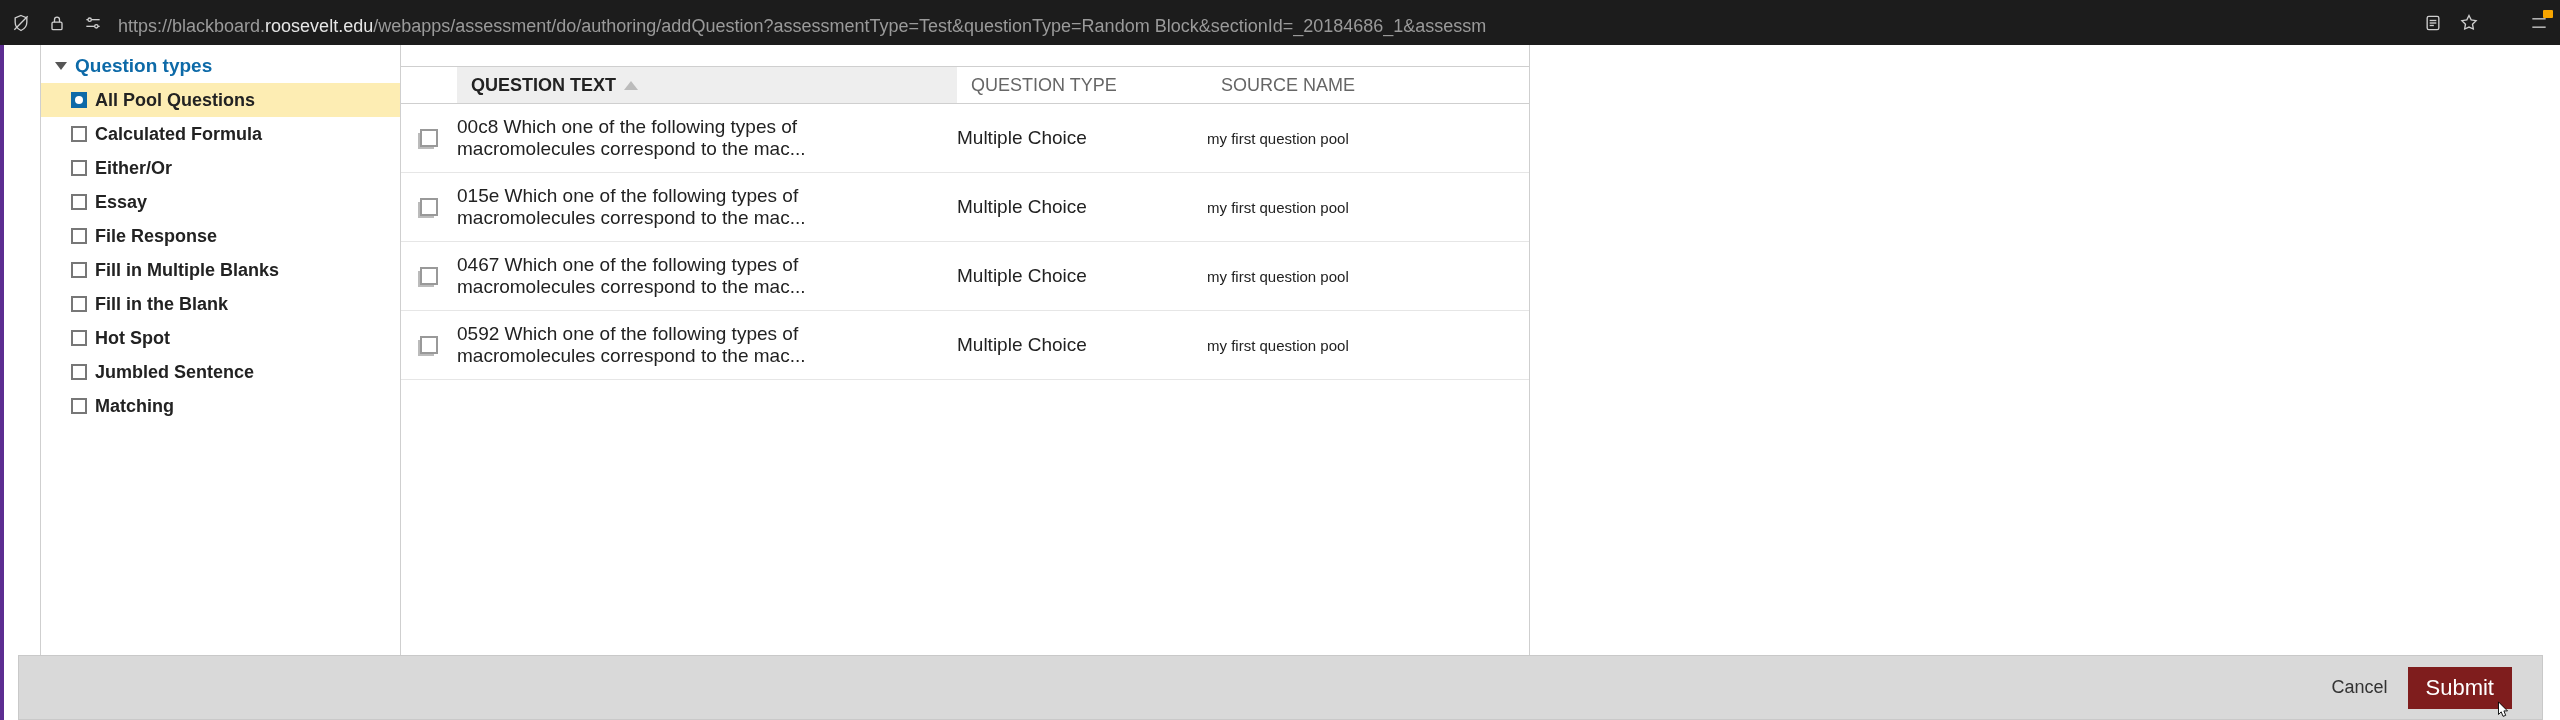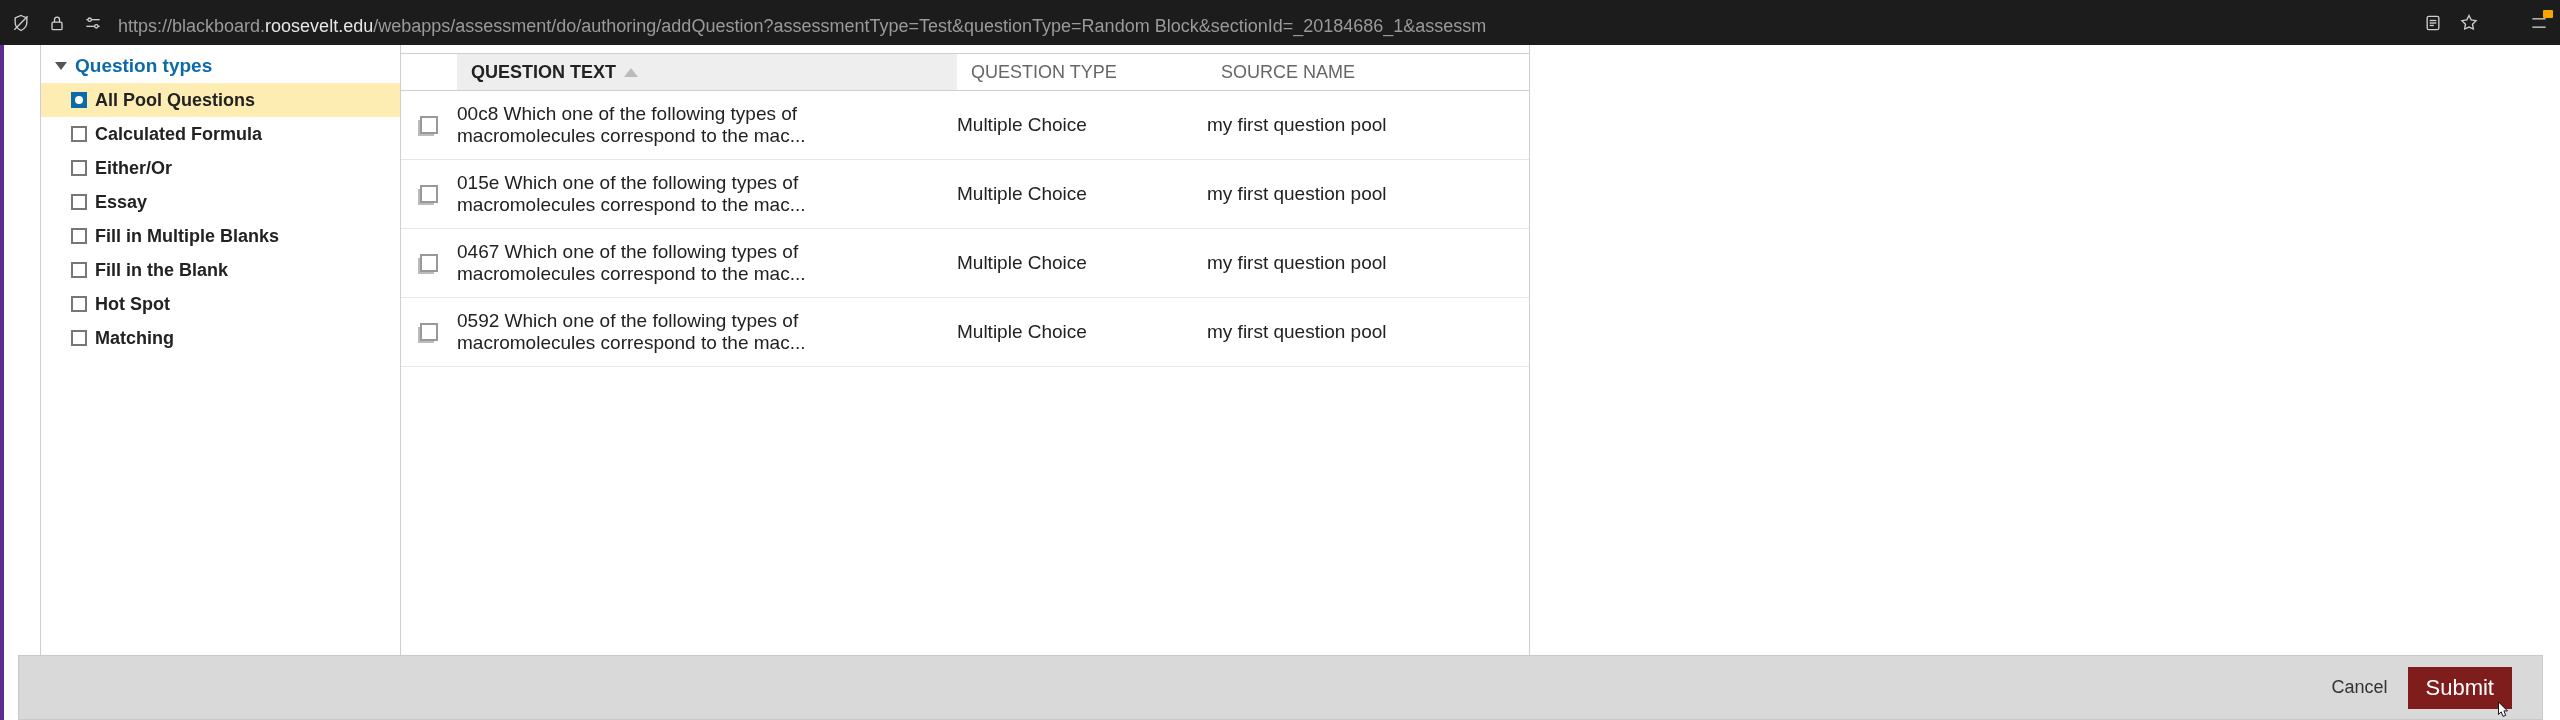--- a/index.html
+++ b/index.html
@@ -26,33 +26,33 @@
   .side-head { display:flex; align-items:center; gap:6px; padding:10px 12px 6px 14px; font-size:19px; font-weight:700; color:#0d6aa8; cursor:pointer; }
   .side-head .tri { width:0; height:0; border-left:6px solid transparent; border-right:6px solid transparent; border-top:8px solid #555; margin-right:2px; }
   .side-list { list-style:none;font-weight:bold; }
   .side-item { display:flex; align-items:center; gap:8px; font-size:18px; color:#222; padding:4px 10px 4px 30px; line-height:26px; cursor:pointer; }
   .side-item.selected { background:#fdedb3; }
   .chk { width:16px; height:16px; border:2px solid #777; background:#fff; flex:0 0 auto; }
   .chk.all { border:2px solid #0d6aa8; background:#0d6aa8; display:flex; align-items:center; justify-content:center; }
   .chk.all::after { content:""; display:block; width:8px; height:8px; background:#fff; border-radius:50%; }
 
   .main { position:absolute; left:360px; right:0; top:0; bottom:0; overflow:hidden; }
-  .thead { display:flex; align-items:center; height:38px; margin-top:8px; border-top:1px solid #cfcfcf; border-bottom:1px solid #cfcfcf; }
+  .thead { display:flex; align-items:center; height:38px; margin-top:21px; border-top:1px solid #cfcfcf; border-bottom:1px solid #cfcfcf; }
   .th { font-size:18px; color:#666; display:flex; align-items:center; gap:8px; padding:0 14px; }
   .th.qt { width:500px; font-weight:700; color:#222; background:#eee; height:100%; margin-left:56px;}
   .th.type { width:250px; }
   .th.src { flex:1; }
   .sort-asc { width:0; height:0; border-left:7px solid transparent; border-right:7px solid transparent; border-bottom:9px solid #bbb; }
 
   .tbody .row { display:flex; align-items:center; padding:12px 0; border-bottom:1px solid #e6e6e6; }
   .row .cell-check { width:56px; display:flex; justify-content:center; }
   .row .page-ico { width:18px; height:18px; border:2px solid #999; position:relative; box-shadow: -3px 3px 0 -1px #bbb; }
   .row .qtext { width:500px; font-size:19px; color:#222; padding-right:20px; }
   .row .qtype { width:250px; font-size:19px; color:#222; }
-  .row .src { flex:1; font-size:19px; color:#222; }
+  .row .src { flex:1; font-size:15px; color:#222; }
 
   
   .footer { position:absolute; left:18px; right:17px; bottom:0; height:65px; background:#d9d9d9; border:1px solid #c9c9c9; display:flex; justify-content:flex-end; align-items:center; gap:20px; padding:0 30px; z-index:5; }
   .btn-cancel { font-size:18px; color:#333; background:transparent; border:none; cursor:pointer; }
   .btn-submit { font-size:22px; color:#fff; background:#7f1d1d; border:none; padding:8px 18px; cursor:pointer; }
   .cursor { position:absolute; right:31px; bottom:0; width:16px; height:18px; }
   .cursor svg { width:16px; height:18px; }
 </style>
 </head>
 <body>
@@ -127,29 +127,37 @@
           <li class="side-item">
             <span class="chk"></span>
             <span>Either/Or</span>
           </li>
           <li class="side-item">
             <span class="chk"></span>
             <span>Essay</span>
           </li>
           <li class="side-item">
             <span class="chk"></span>
+            <span>File Response</span>
+          </li>
+          <li class="side-item">
+            <span class="chk"></span>
             <span>Fill in Multiple Blanks</span>
           </li>
           <li class="side-item">
             <span class="chk"></span>
             <span>Fill in the Blank</span>
           </li>
           <li class="side-item">
             <span class="chk"></span>
             <span>Hot Spot</span>
+          </li>
+          <li class="side-item">
+            <span class="chk"></span>
+            <span>Jumbled Sentence</span>
           </li>
           <li class="side-item">
             <span class="chk"></span>
             <span>Matching</span>
           </li>
         </ul>
     </div>
 
     <div class="main">
       <div class="thead">

